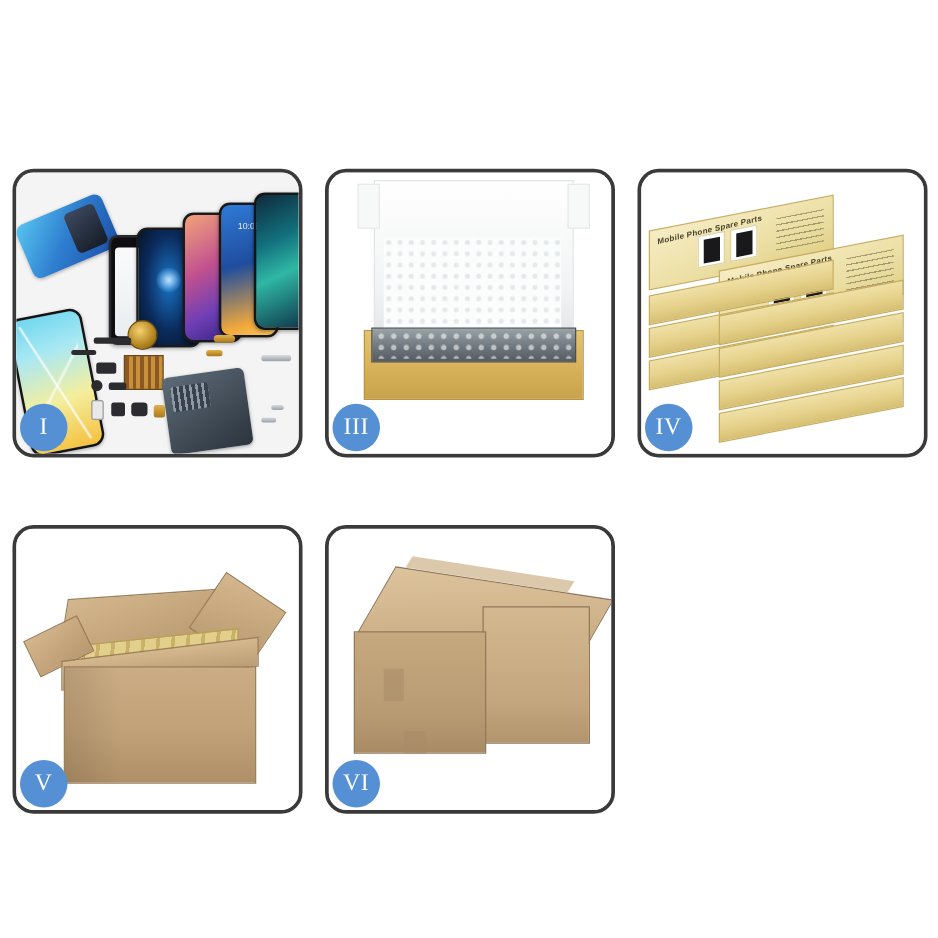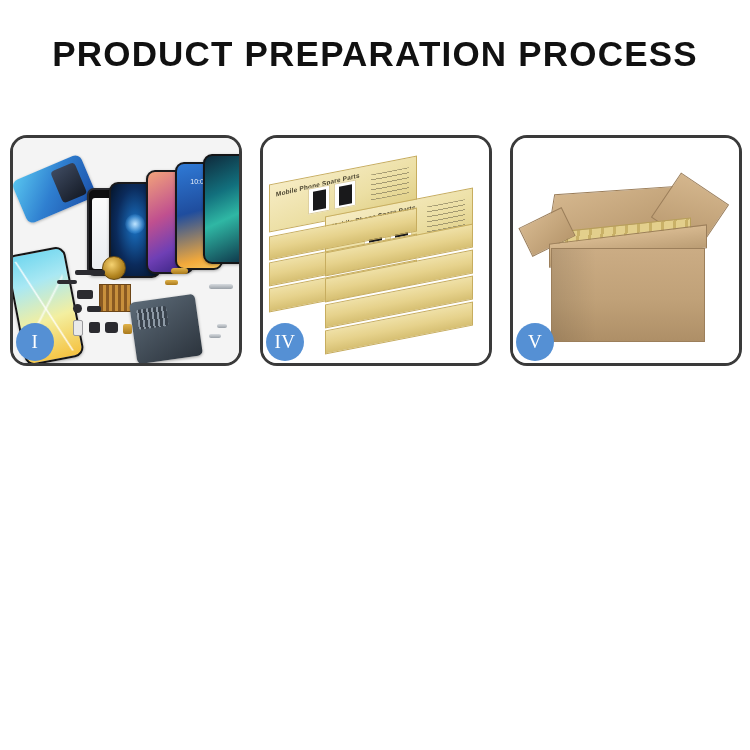--- a/index.html
+++ b/index.html
@@ -321,21 +321,20 @@
     position:absolute;left:60px;top:162px;width:18px;height:18px;
     background:rgba(168,140,104,.5);
   }
 </style>
 </head>
 <body>
 
 <div id="root">
 
   <div class="header">
-    <div class="title">PRODUCT PREPARATION PROCESS</div>
   </div>
 
   <div class="grid">
 
     <div class="panel">
       <div class="panel-inner p1">
         <div class="ph ph-flex"></div>
         <div class="ph ph-glass"></div>
         <div class="ph ph-jelly"></div>
         <div class="ph ph-purple"></div>
@@ -361,20 +360,29 @@
         <div class="part" style="left:92px;top:184px;width:13px;height:11px;border-radius:3px;"></div>
         <div class="part gold" style="left:110px;top:186px;width:9px;height:10px;"></div>
         <div class="part silver" style="left:196px;top:196px;width:12px;height:4px;border-radius:2px;"></div>
         <div class="part silver" style="left:204px;top:186px;width:10px;height:4px;border-radius:2px;"></div>
         <div class="part" style="left:44px;top:142px;width:20px;height:4px;"></div>
       </div>
       <div class="badge">I</div>
     </div>
 
 
+    <div class="panel">
+      <div class="panel-inner p3">
+        <div class="box3-lid"></div>
+        <div class="foam"></div>
+        <div class="box3-base"></div>
+        <div class="box3-tray"></div>
+      </div>
+      <div class="badge">III</div>
+    </div>
 
     <div class="panel">
       <div class="panel-inner p4">
         <div class="stack">
 
           <div class="sbox top" style="left:0px;top:10px;">
             <div class="lid-label">Mobile Phone Spare Parts</div>
             <div class="lid-shot" style="left:38px;">
                 <i></i>
               </div>
@@ -413,15 +421,26 @@
         <div class="flap flap-right"></div>
         <div class="inner-boxes2"></div>
         <div class="inner-boxes"></div>
         <div class="flap flap-left"></div>
         <div class="carton-rim"></div>
         <div class="carton-body"></div>
       </div>
       <div class="badge">V</div>
     </div>
 
+    <div class="panel">
+      <div class="panel-inner p6">
+        <div class="sealed-top"></div>
+        <div class="tape"></div>
+        <div class="sealed-side"></div>
+        <div class="sealed-front"></div>
+        <div class="tape-tab"></div>
+        <div class="tape-tab2"></div>
+      </div>
+      <div class="badge">VI</div>
+    </div>
 
   </div>
 </div>
 
 </body></html>

